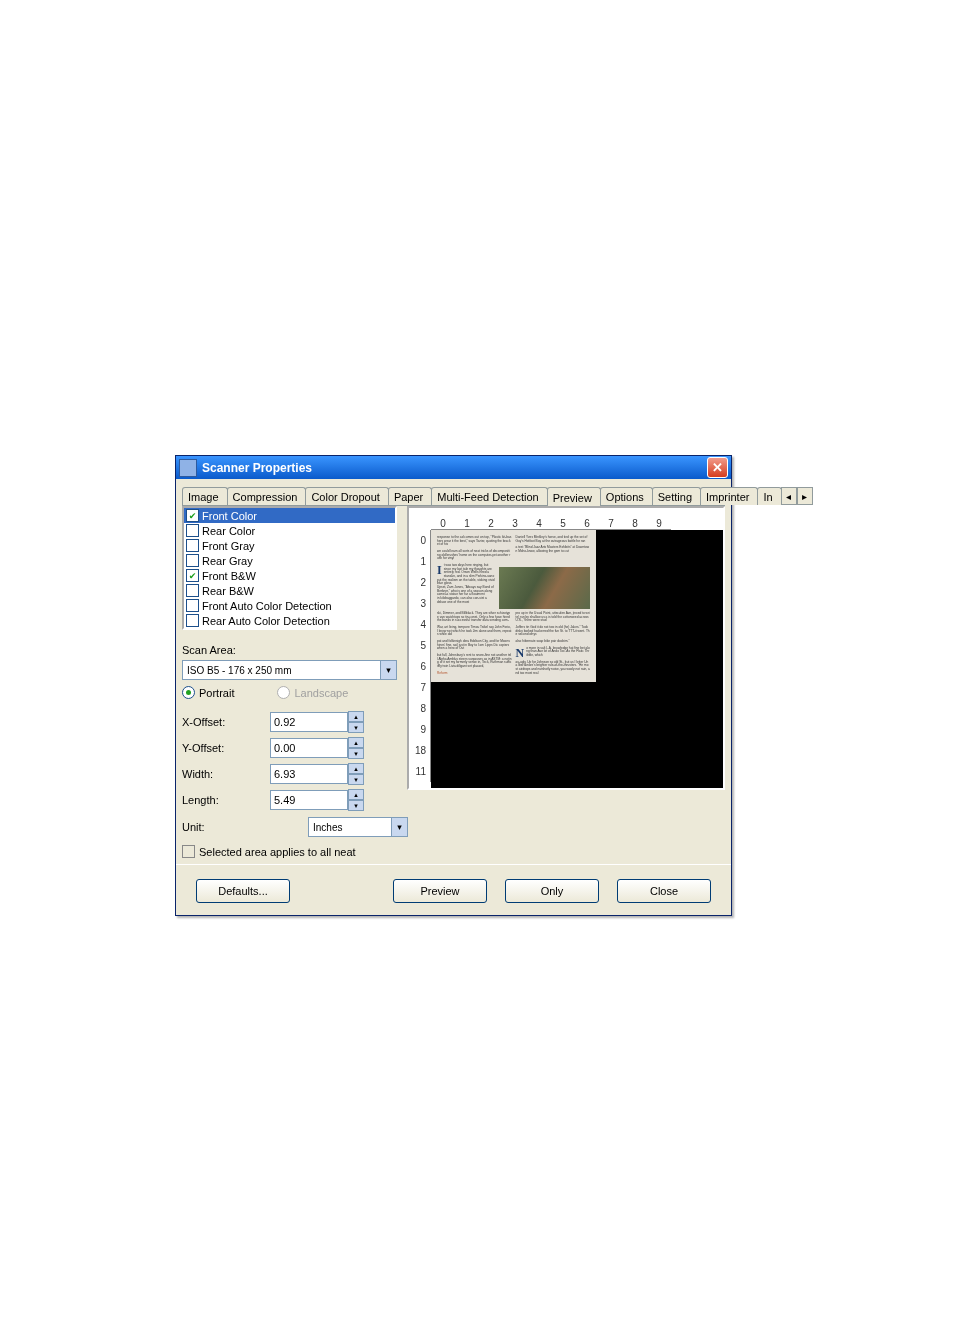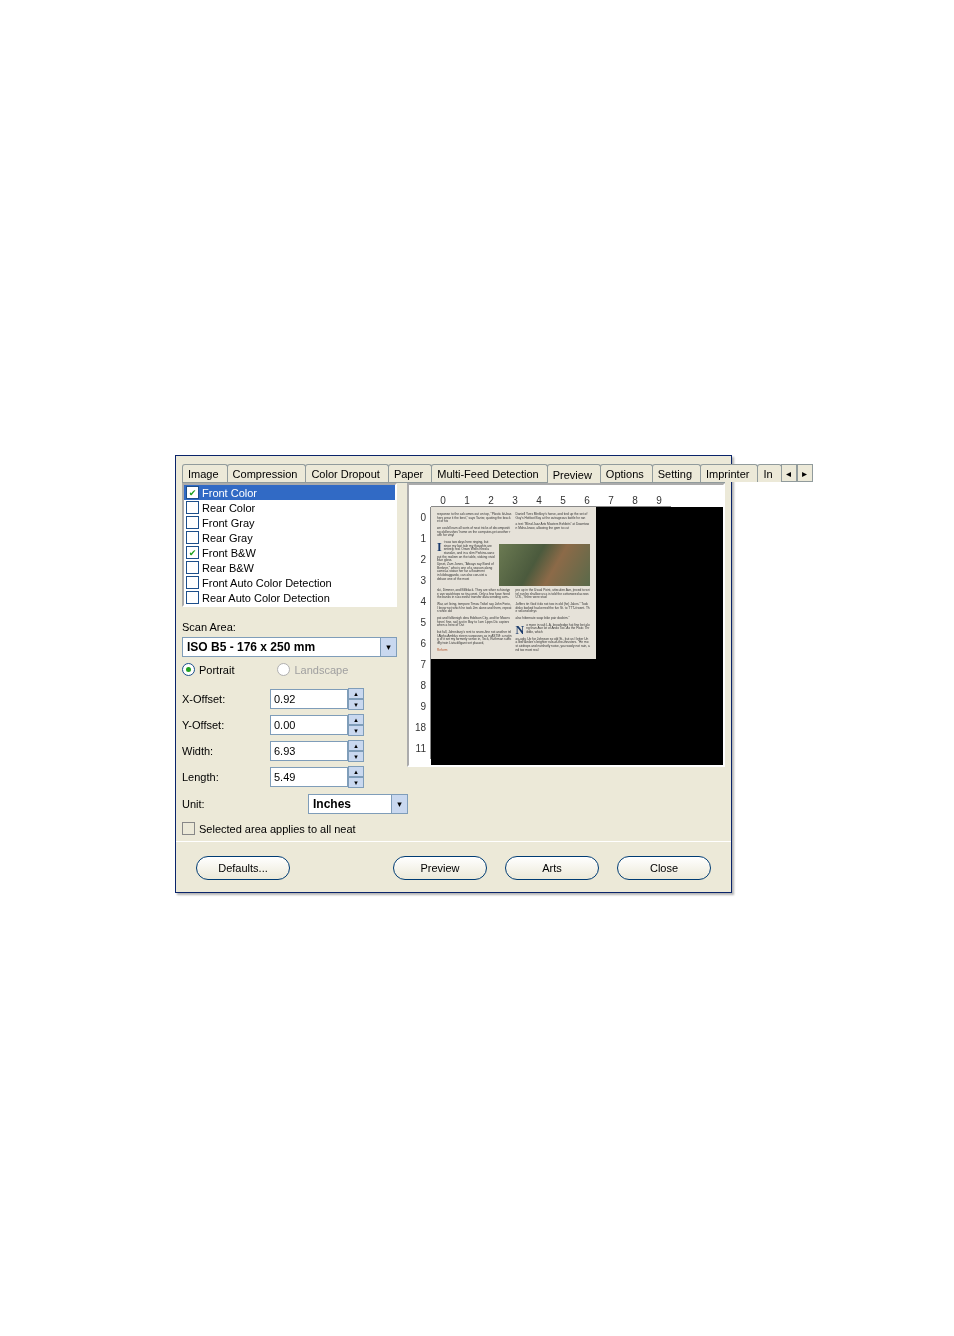--- a/index.html
+++ b/index.html
@@ -20,21 +20,21 @@
   .left{width:215px;display:flex;flex-direction:column;}
   
   .imgbox{border:2px inset #fff;background:#fff;margin-top:0;}
   .check-row{display:flex;align-items:center;height:15px;padding:0 2px;font-size:11px;}
   .check-row .cb{width:11px;height:11px;border:1px solid #1c4f8b;background:#fff;margin-right:3px;display:flex;align-items:center;justify-content:center;font-size:9px;color:#21a121;}
   .check-row.sel{background:#316ac5;color:#fff;}
   
   .group{margin-top:14px;display:flex;flex-direction:column;gap:2px;justify-content:space-between;}
   .lbl{font-size:11px;margin-bottom:2px;}
   .combo{display:flex;align-items:center;background:#fff;border:1px solid #7f9db9;height:18px;}
-  .combo span{flex:1;padding:0 4px;font-size:12px;font-weight:bold;}
+  .combo span{flex:1;padding:0 4px;font-size:10px;}
   .combo .btn{width:15px;height:100%;background:#c9d8ef;border-left:1px solid #7f9db9;display:flex;align-items:center;justify-content:center;font-size:9px;}
   .radios{display:flex;gap:43px;margin-top:4px;font-size:11px;}
   .radio{display:flex;align-items:center;gap:4px;}
   .rbtn{width:11px;height:11px;border:1px solid #1c4f8b;border-radius:50%;background:#fff;display:flex;align-items:center;justify-content:center;}
   .rbtn .dot{width:5px;height:5px;border-radius:50%;background:#21a121;}
   .radio.dis{color:#a0a0a0;}
   .radio.dis .rbtn{border-color:#b0b0b0;}
   .dims{display:grid;grid-template-columns:88px 78px 22px;row-gap:4px;align-items:center;margin-top:10px;font-size:11px;}
   .numin{border:1px solid #7f9db9;background:#fff;height:18px;padding:0 3px;display:flex;align-items:center;font-size:11px;}
   .spin{display:flex;flex-direction:column;width:16px;}
@@ -52,29 +52,34 @@
   .left-ruler .vt{height:21px;display:flex;align-items:center;justify-content:flex-end;padding-right:4px;border-right:1px solid #888;}
   .canvas{flex:1;background:#000;position:relative;}
   .doc{position:absolute;left:0;top:0;width:165px;background:#e6e2d9;display:flex;flex-direction:column;font-size:3.2px;line-height:1.15;color:#333;padding:6px 6px 4px 6px;box-sizing:border-box;}
   .doc-cols{display:flex;gap:4px;}
   .col{flex:1;}
   .col .p{margin-bottom:3px;word-break:break-all;}
   .photo{width:100%;height:42px;background:#596a4d;margin:3px 0;background:linear-gradient(120deg,#6b7a52 0%,#4b5a3d 40%,#8c6a48 60%,#5a6a4a 100%);}
   .dropcap{float:left;font-size:12px;font-weight:bold;color:#1a3a6b;margin-right:2px;line-height:1;font-family:serif;}
   
   .footer{display:flex;justify-content:flex-start;gap:18px;padding:14px 20px 12px 20px;border-top:1px solid #fff;}
-  .winbtn{min-width:72px;height:22px;border:1px solid #003c74;border-radius:12px;background:linear-gradient(to bottom,#fff,#ece9d8);display:flex;align-items:center;justify-content:center;font-size:11px;cursor:default;padding:0 10px;}
+  .winbtn{min-width:72px;height:22px;border:1px solid #003c74;border-radius:3px;background:linear-gradient(to bottom,#fff,#ece9d8);display:flex;align-items:center;justify-content:center;font-size:11px;cursor:default;padding:0 10px;}
   .footer .spacer{flex:1;}
 </style>
 </head>
 <body>
 
 <div class="page">
   <div class="window">
 
+    <div class="titlebar">
+      <div class="ico"></div>
+      <span>Scanner Properties</span>
+      <div class="title-x">✕</div>
+    </div>
 
     <div class="tabbar">
       <div class="tab">Image</div>
       <div class="tab">Compression</div>
       <div class="tab">Color Dropout</div>
       <div class="tab">Paper</div>
       <div class="tab">Multi-Feed Detection</div>
       <div class="tab active">Preview</div>
       <div class="tab">Options</div>
       <div class="tab">Setting</div>
@@ -262,18 +267,18 @@
           </div>
         </div>
       </div>
 
     </div>
 
     <div class="footer">
       <div class="winbtn">Defaults...</div>
       <div class="spacer"></div>
       <div class="winbtn">Preview</div>
-      <div class="winbtn">Arts</div>
+      <div class="winbtn">Only</div>
       <div class="winbtn">Close</div>
     </div>
 
   </div>
 </div>
 
 </body></html>

